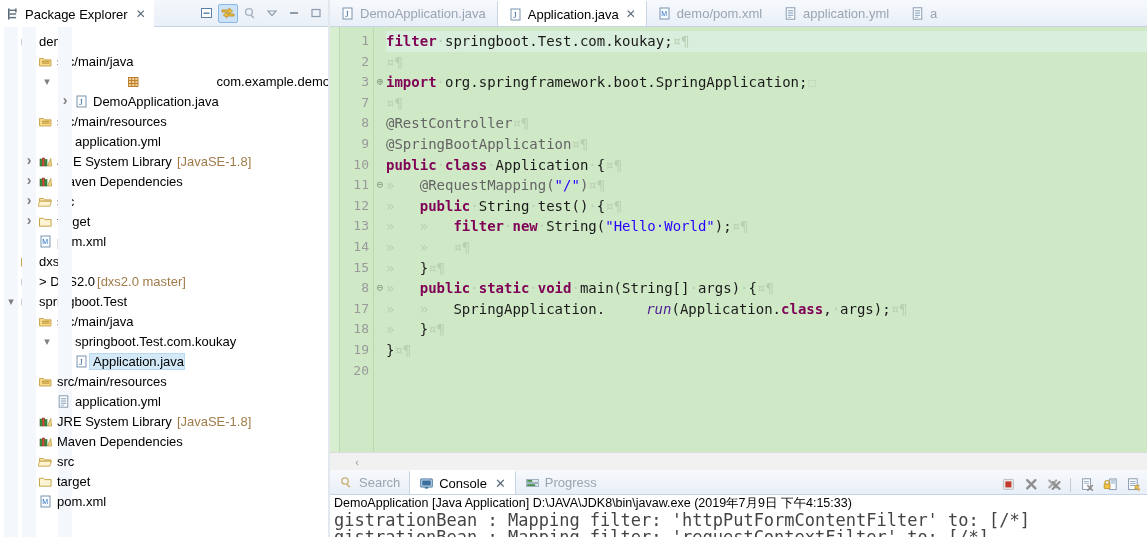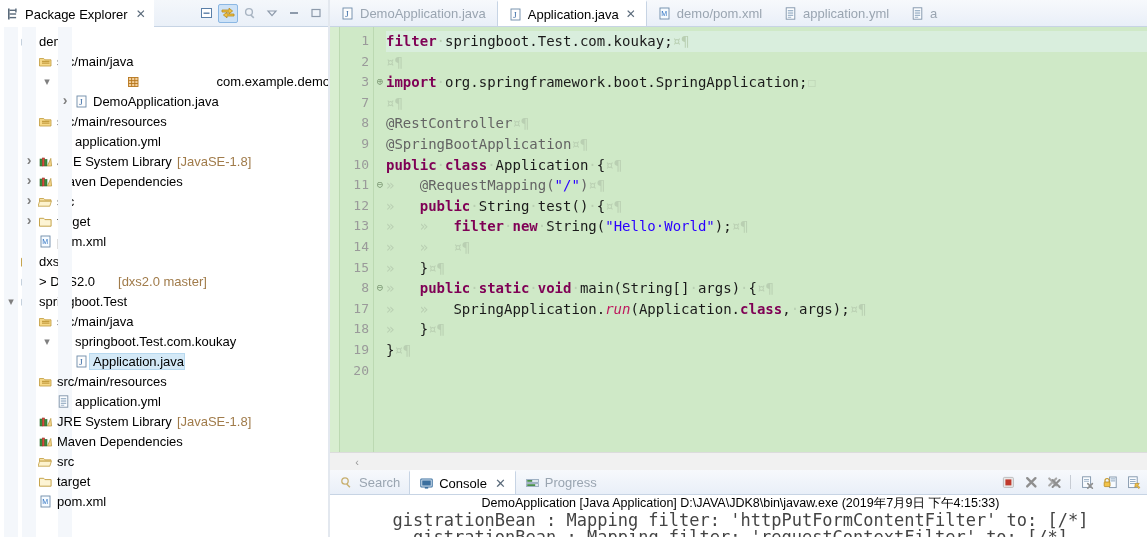--- a/index.html
+++ b/index.html
@@ -117,56 +117,56 @@
   .codearea {
     flex:1; background:#cfe9c7; padding-top:4px;
     font-family:"DejaVu Sans Mono", monospace; font-size:14px;
     overflow:hidden; position:relative;
   }
   .cl { height:20.6px; line-height:20.6px; white-space:pre; }
   .cl.hl { background:#d9eedd; }
   .kw { color:#7f0055; font-weight:bold; }
   .str { color:#2a00ff; }
   .ann { color:#646464; }
-  .ital { font-style:italic; color:#be185d; }
+  .ital { font-style:italic; color:#4c1d95;margin-left:41px; }
   .ws { color:#b9cfb2; }
   .pil { color:#b9cfb2; }
 
   .ed-hscroll {
     height:18px; background:#f1f1f1; border-top:1px solid #dcdcdc;
     display:flex; align-items:center;
   }
   .ed-hscroll .leftarrow {
     width:34px; text-align:center; color:#9a9a9a; font-size:11px; margin-left:10px;
   }
 
   
   .console { height:67px; background:#ffffff; display:flex; flex-direction:column; }
   .cons-tabrow {
-    height:25px; display:flex; align-items:center;
+    height:25px; display:flex; align-items:flex-end;
     background: linear-gradient(to bottom,#f7f9fc 0%,#e9eff8 100%);
     border-bottom:1px solid #c7d4e4;
   }
   .cons-tab {
     display:flex; align-items:center; gap:5px;
     height:24px; padding:0 9px; font-size:13px; color:#9aa5b1;
   }
   .cons-tab.active {
     background:#ffffff; color:#000;
     border-top:2px solid #ffffff;
     border-left:1px solid #c7d4e4; border-right:1px solid #c7d4e4;
     border-radius:2px 2px 0 0;
   }
   .cons-toolbar { margin-left:auto; display:flex; align-items:center; gap:3px; padding-right:4px; }
   .cons-sep { width:1px; height:14px; background:#c7ccd4; margin:0 3px; }
   .cons-body {
     flex:1; background:#fff; overflow:hidden;
     font-size:12.5px; padding-left:4px;
   }
-  .cons-line { height:17px; line-height:17px; white-space:nowrap; color:#000;text-align:center; }
+  .cons-line { height:17px; line-height:17px; white-space:nowrap; color:#000; }
   .cons-mono {
     font-family:"DejaVu Sans Mono", monospace; font-size:17px;
     color:#444; letter-spacing:0px;
   }
   svg { display:block; }
 </style>
 </head>
 <body>
 
 <div class="app">
@@ -364,21 +364,21 @@
           <span class="arrow right"></span>
           <span class="ico">
             <svg width="15" height="15" viewBox="0 0 15 15">
               <rect x="2" y="4.5" width="10" height="7.5" rx="1" fill="#cfe0f0" stroke="#6d8aa8" stroke-width="0.8"></rect>
               <rect x="2" y="4.5" width="10" height="2.2" fill="#8fb4d6"></rect>
               <text x="3" y="4" font-size="4.2" fill="#4a6b8a" font-family="sans-serif">M</text>
               <text x="9" y="4" font-size="4.2" fill="#d08a10" font-family="sans-serif">J</text>
             </svg>
           </span>
           <span class="lbl">&gt; DXS2.0</span>
-          <span class="dim" style="padding-left: 23px; text-align: right;">[dxs2.0 master]</span>
+          <span class="dim" style="padding-left: 2px; text-align: right;">[dxs2.0 master]</span>
         </div>
         <div class="row" style="padding-left: 4px;">
           <span class="arrow down"></span>
           <span class="ico">
             <svg width="15" height="15" viewBox="0 0 15 15">
               <rect x="2" y="4.5" width="10" height="7.5" rx="1" fill="#cfe0f0" stroke="#6d8aa8" stroke-width="0.8"></rect>
               <rect x="2" y="4.5" width="10" height="2.2" fill="#8fb4d6"></rect>
               <text x="3" y="4" font-size="4.2" fill="#4a6b8a" font-family="sans-serif">M</text>
               <text x="9" y="4" font-size="4.2" fill="#d08a10" font-family="sans-serif">J</text>
             </svg>

